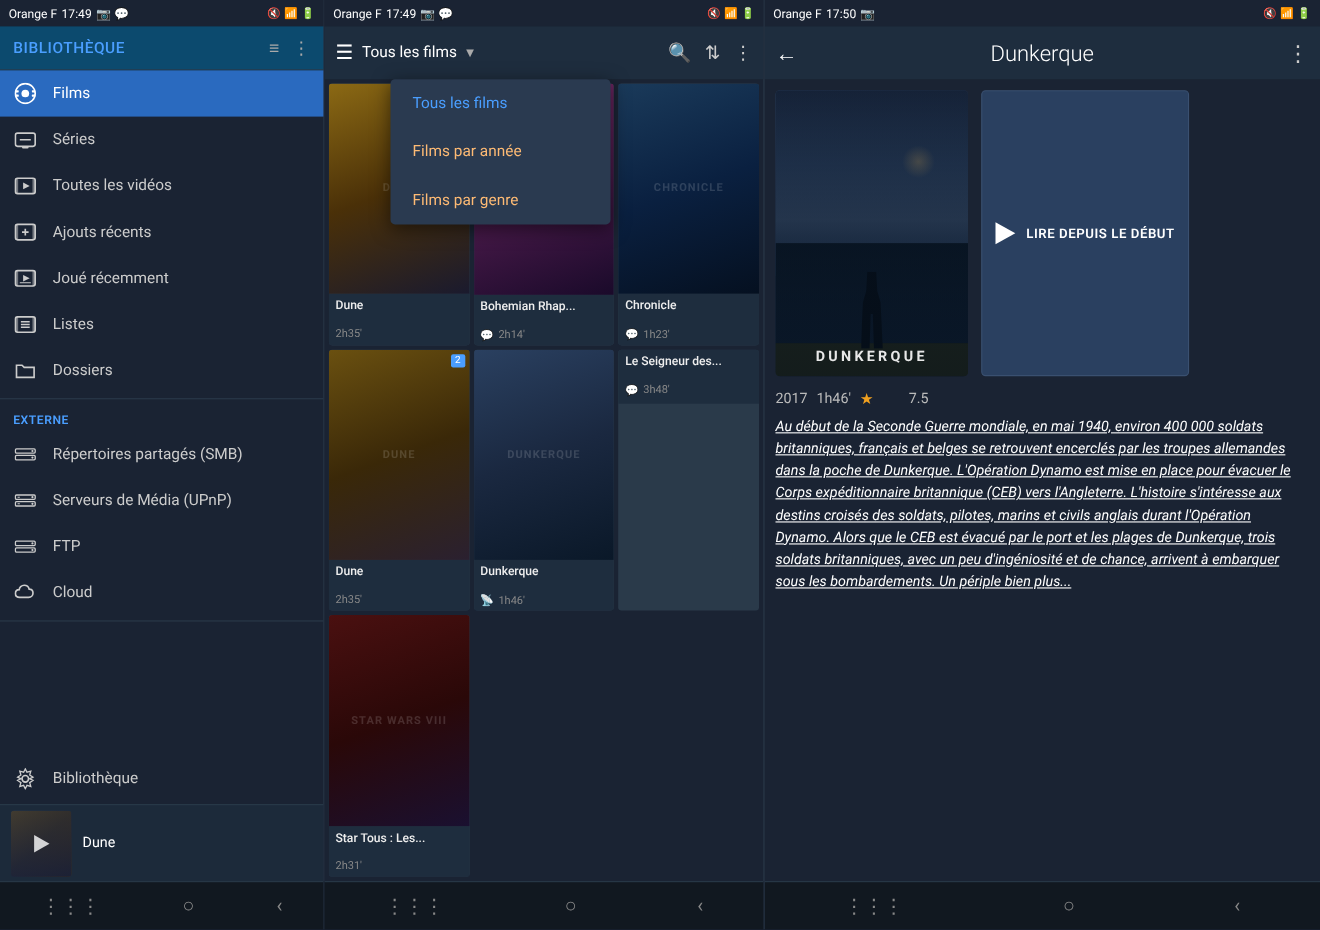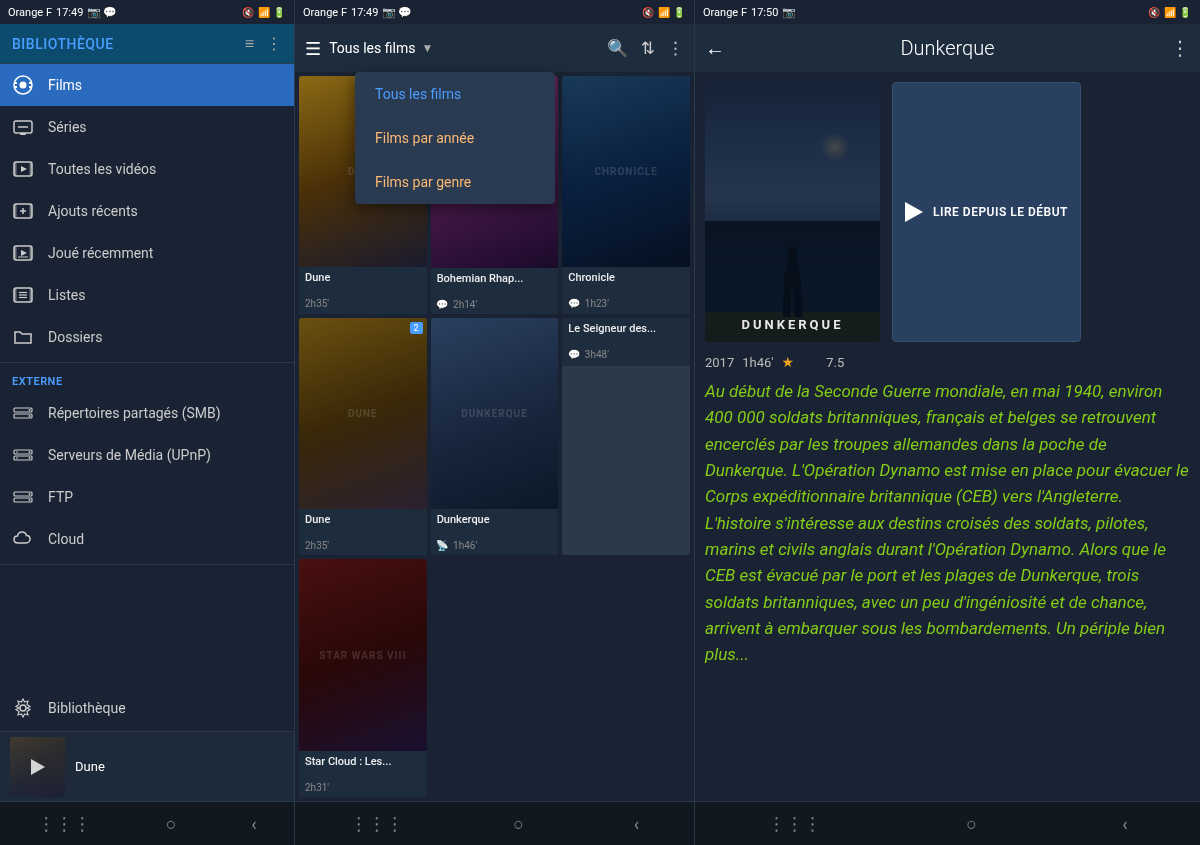--- a/index.html
+++ b/index.html
@@ -442,24 +442,25 @@
       align-items: center;
       gap: 8px;
       margin-bottom: 8px;
     }
     .meta-year { color: #bbb; font-size: 13px; }
     .meta-duration { color: #bbb; font-size: 13px; }
     .meta-star { color: #f0a020; font-size: 14px; }
     .meta-rating { color: #bbb; font-size: 13px; margin-left: 24px; }
 
     .detail-description {
-      color: #84cc16;
-      font-size: 17px;
+      color: #ffffff;
+      font-size: 13px;
       line-height: 1.55;
       font-style: italic;
+      text-decoration: underline;
     }
 
     
     .dunkerque-poster-art {
       width: 100%;
       height: 100%;
       position: relative;
       overflow: hidden;
     }
 
@@ -819,21 +820,21 @@
       </div>
     </div>
 
     <div class="movie-card">
       <div class="movie-poster poster-starwars">
         <div class="poster-bg">
           <span class="poster-text">STAR WARS VIII</span>
         </div>
       </div>
       <div class="movie-info">
-        <div class="movie-title">Star Cloud : Les...</div>
+        <div class="movie-title">Star Tous : Les...</div>
         <div class="movie-meta">
           <span>2h31'</span>
         </div>
       </div>
     </div>
   </div>
 
   <div class="bottom-nav">
     <span class="bottom-nav-btn">⋮⋮⋮</span>
     <span class="bottom-nav-btn">○</span>

